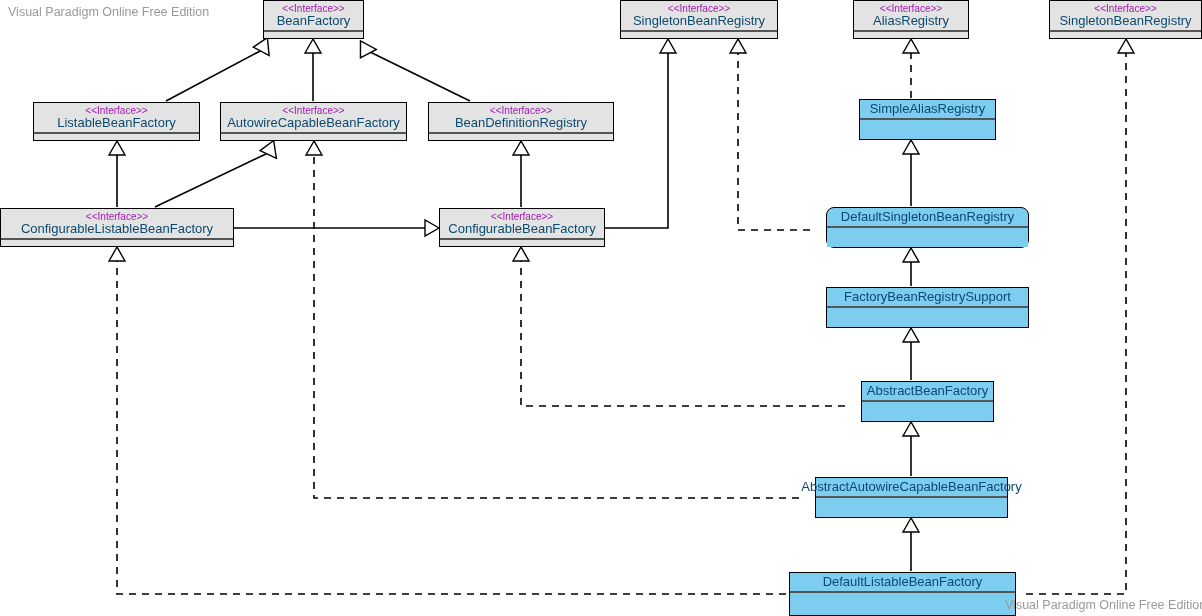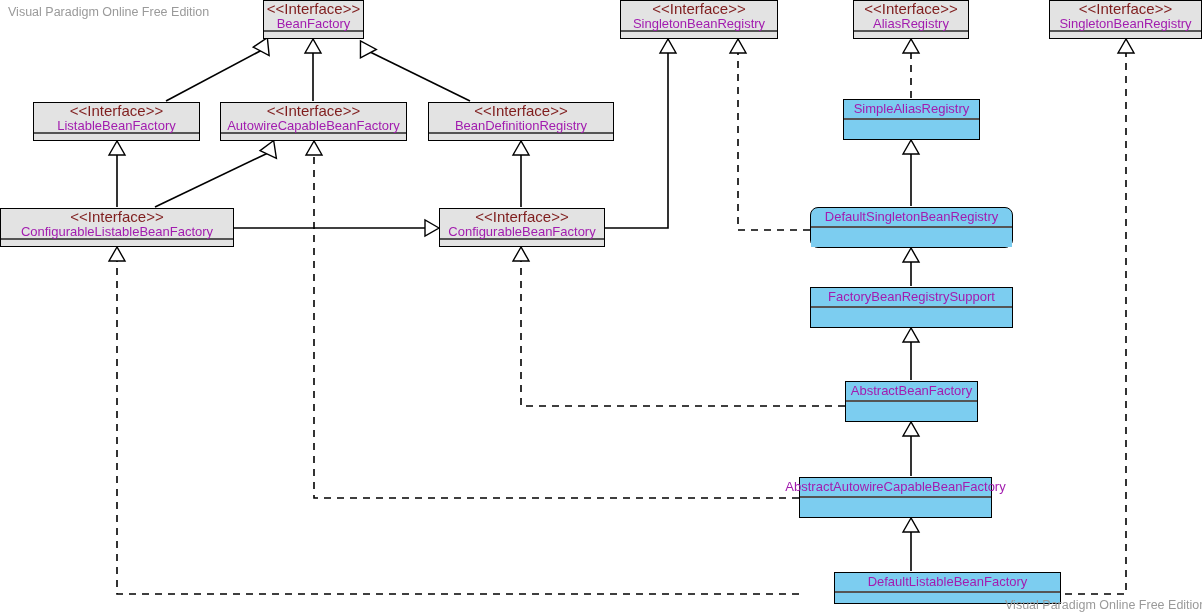--- a/index.html
+++ b/index.html
@@ -27,46 +27,47 @@
     box-sizing: border-box;
     border: 1px solid #000000;
     display: flex;
     flex-direction: column;
   }
   .uml-box.iface {
     background: #e3e3e3;
   }
   .uml-box.cls {
     background: #7ccdf0;
+    margin-left: 16px;
   }
   .box-header {
     flex: 0 0 auto;
     display: flex;
     flex-direction: column;
     align-items: center;
     justify-content: center;
     box-sizing: border-box;
     border-bottom: 2px solid #555555;
     line-height: 1.08;
   }
   .uml-box.iface .box-header {
     height: 31px;
     padding-top: 1px;
   }
   .uml-box.cls .box-header {
     height: 20px;
   }
   .stereotype {
-    font-size: 15px;
-    color: #7f1d1d;
+    font-size: 10px;
+    color: #a21caf;
     white-space: nowrap;
   }
   .cname {
     font-size: 13px;
-    color: #a21caf;
+    color: #0c4a6e;
     white-space: nowrap;
   }
   .box-body {
     flex: 1 1 auto;
     box-sizing: border-box;
   }
   .uml-box.iface .box-body {
     background: #e3e3e3;
   }
   .uml-box.cls .box-body {
@@ -286,21 +287,21 @@
     <div class="box-body"></div>
   </div>
 
   <div class="uml-box cls" style="left:799px; top:477px; width:193px; height:41px;">
     <div class="box-header">
       <div class="cname">AbstractAutowireCapableBeanFactory</div>
     </div>
     <div class="box-body"></div>
   </div>
 
-  <div class="uml-box cls" style="left:834px; top:572px; width:227px; height:32px;">
+  <div class="uml-box cls" style="left:773px; top:572px; width:227px; height:44px;">
     <div class="box-header">
       <div class="cname">DefaultListableBeanFactory</div>
     </div>
     <div class="box-body"></div>
   </div>
 
   <div class="watermark" id="wm-top">Visual Paradigm Online Free Edition</div>
   <div class="watermark" id="wm-bottom">Visual Paradigm Online Free Edition</div>
 
 </div>

